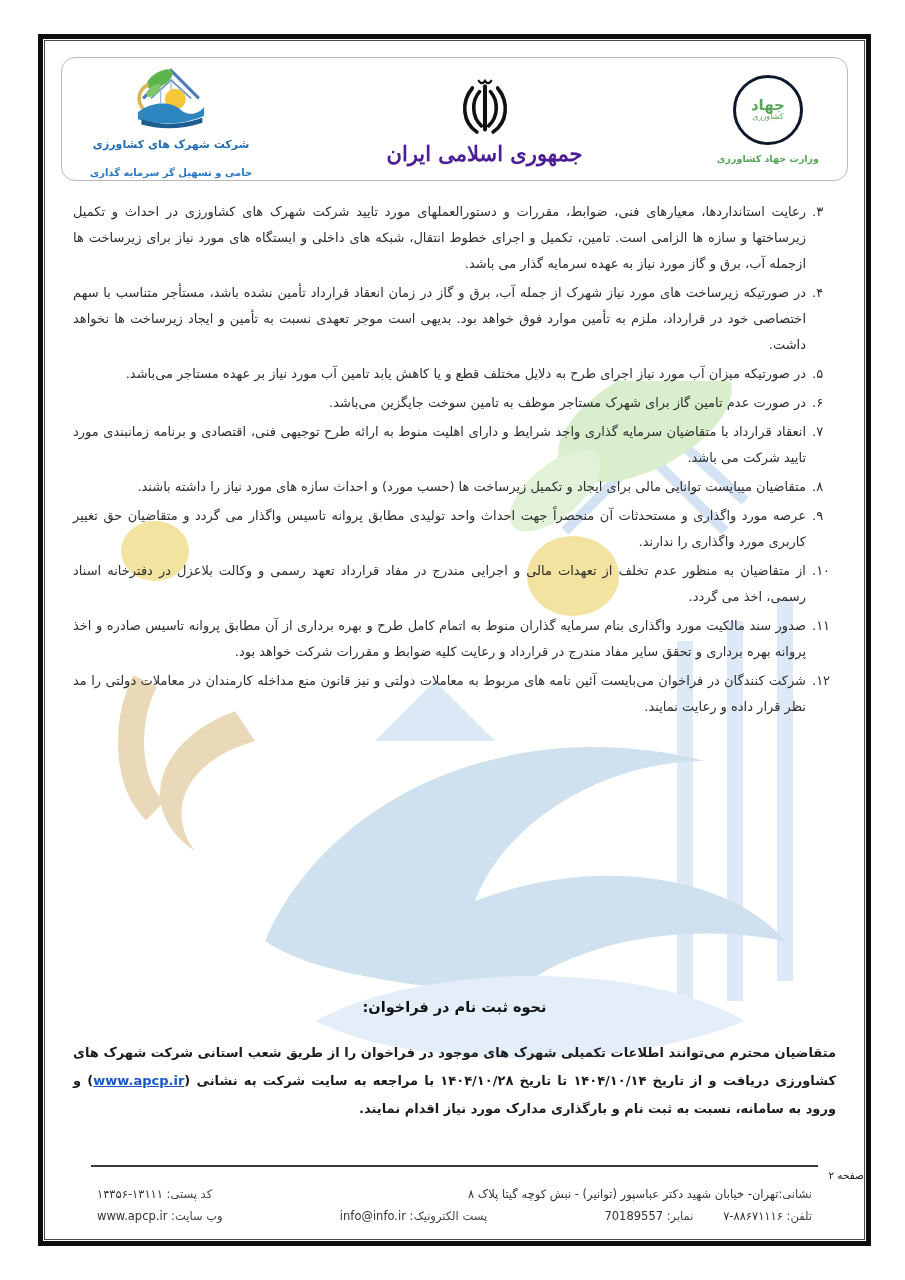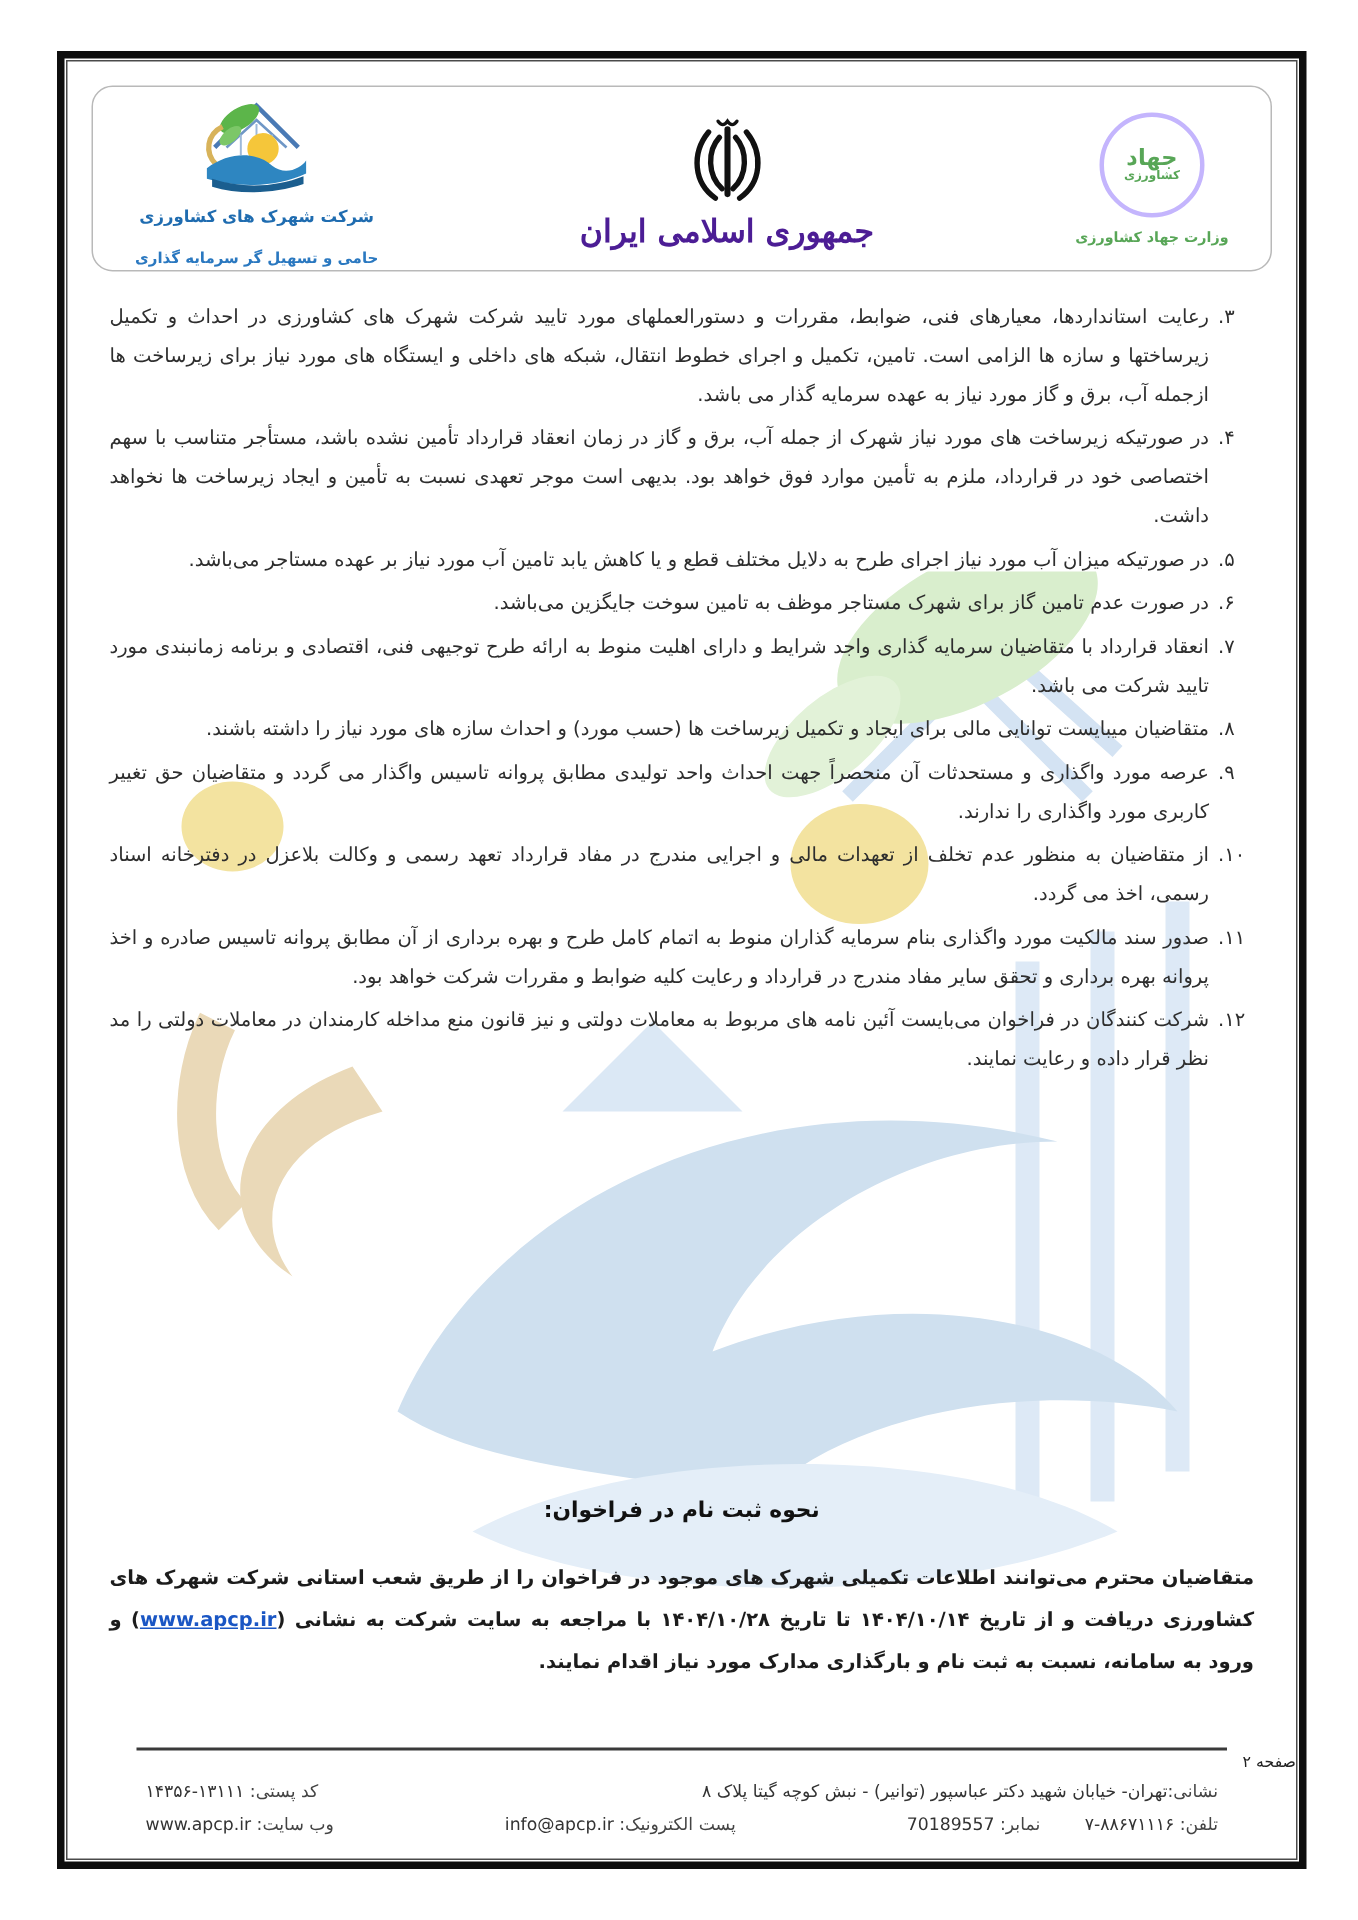--- a/index.html
+++ b/index.html
@@ -26,26 +26,26 @@
     border:1px solid #b9b9b9; border-radius:14px; background:#ffffff; z-index:2;
     display:flex; flex-direction:row; align-items:center; justify-content:space-between;
     padding:6px 28px;
   }
   .hdr-block { display:flex; flex-direction:column; align-items:center; }
   .company-name  { color:#1f6cb0; font-size:11px; font-weight:bold; margin-top:4px; }
   .company-tag   { color:#2a78c0; font-size:10px; font-weight:bold; margin-top:16px; }
   .state-title   { color:#4c1d95; font-size:21px; font-weight:bold; margin-top:2px;
                    font-family:"DejaVu Serif", serif; }
   .jihad-circle {
-    width:70px; height:70px; border-radius:50%; border:3px solid #c4b5fd;
+    width:70px; height:70px; border-radius:50%; border:3px solid #0f172a;
     display:flex; flex-direction:column; align-items:center; justify-content:center;
     color:#58a657; line-height:1.1;
   }
   .jihad-circle .l1 { font-size:15px; font-weight:bold; }
-  .jihad-circle .l2 { font-size:8px; font-weight:bold; }
+  .jihad-circle .l2 { font-size:8px; font-weight:normal; }
   .ministry-caption { color:#58a657; font-size:9.5px; font-weight:bold; margin-top:8px; }
   
   .content {
     position:absolute; top:158px; left:28px; right:28px; z-index:1;
     direction:rtl; color:#2e2e2e; font-size:13px; line-height:26px; text-align:justify;
   }
   .item { display:flex; margin-bottom:3px; }
   .item .num { flex:0 0 30px; text-align:left; padding-left:6px; white-space:nowrap; }
   .item .txt { flex:1; }
   .reg-block {
@@ -210,21 +210,21 @@
         <div class="f-group">
           <span class="lbl">کد پستی:</span> <span class="ltr">۱۴۳۵۶-۱۳۱۱۱</span>
         </div>
       </div>
       <div class="f-row">
         <div class="f-group">
           <span class="lbl">تلفن:</span> <span class="ltr gap-r">۷-۸۸۶۷۱۱۱۶</span>
           <span class="lbl">نمابر:</span> <span class="ltr">70189557</span>
         </div>
         <div class="f-group">
-          <span class="lbl">پست الکترونیک:</span> <span class="ltr">info@apcp.ir</span>
+          <span class="lbl">پست الکترونیک:</span> <span class="ltr">info@info.ir</span>
         </div>
         <div class="f-group">
           <span class="lbl">وب سایت:</span> <span class="ltr">www.apcp.ir</span>
         </div>
       </div>
     </div>
 
   </div>
 </div>
 

